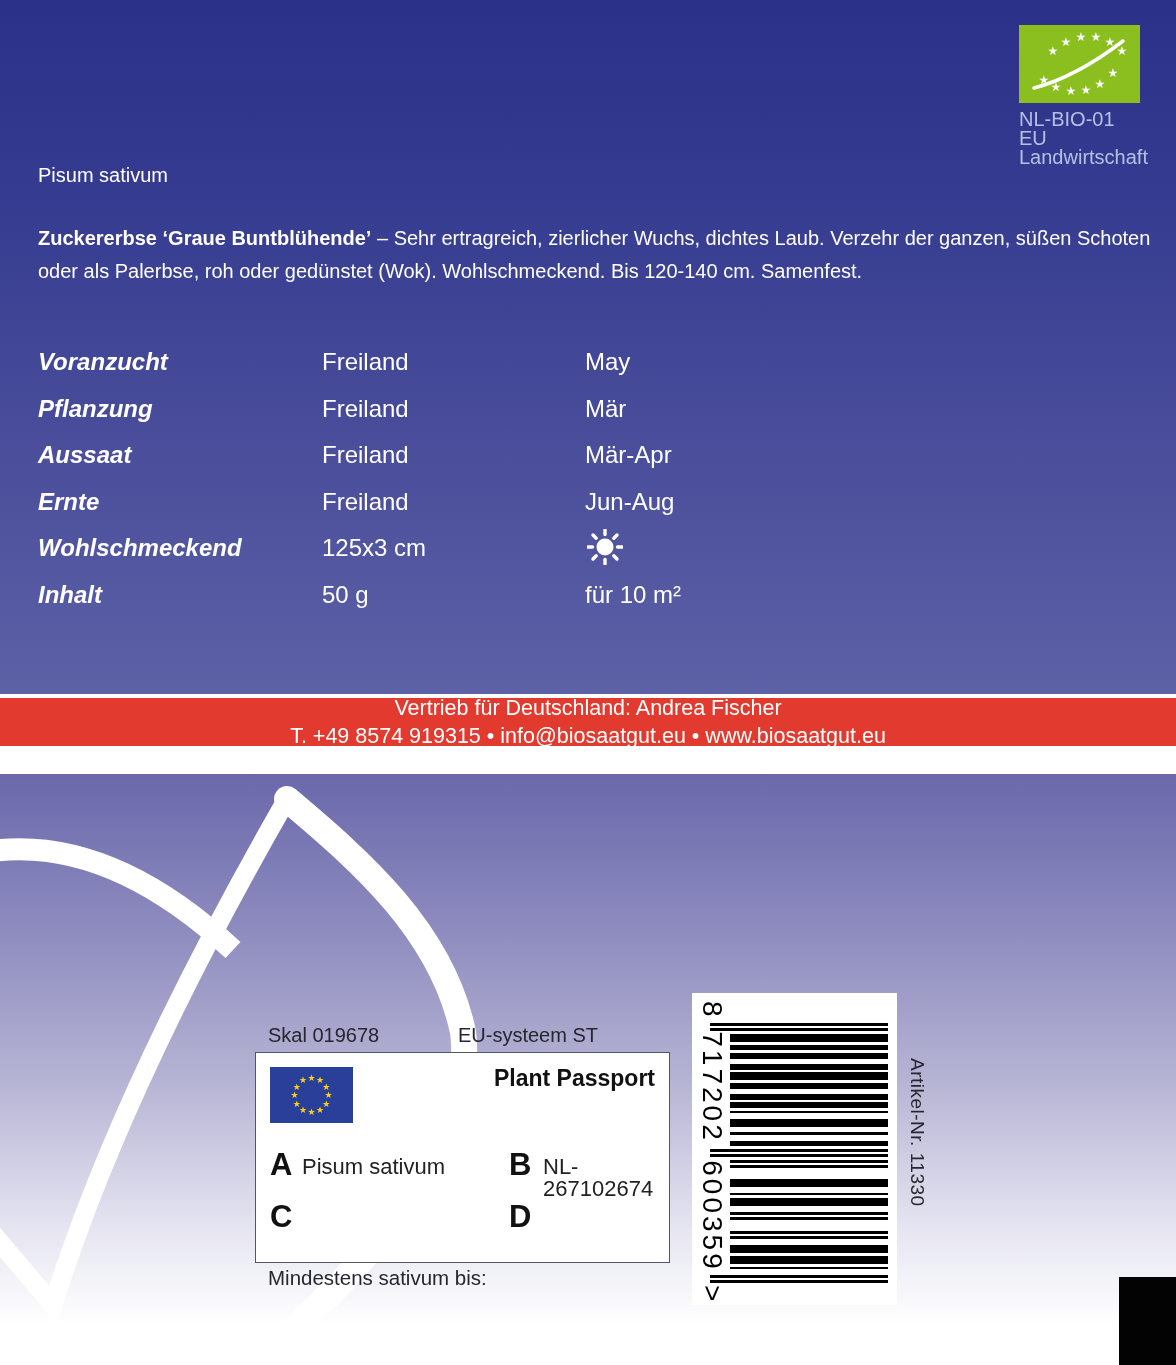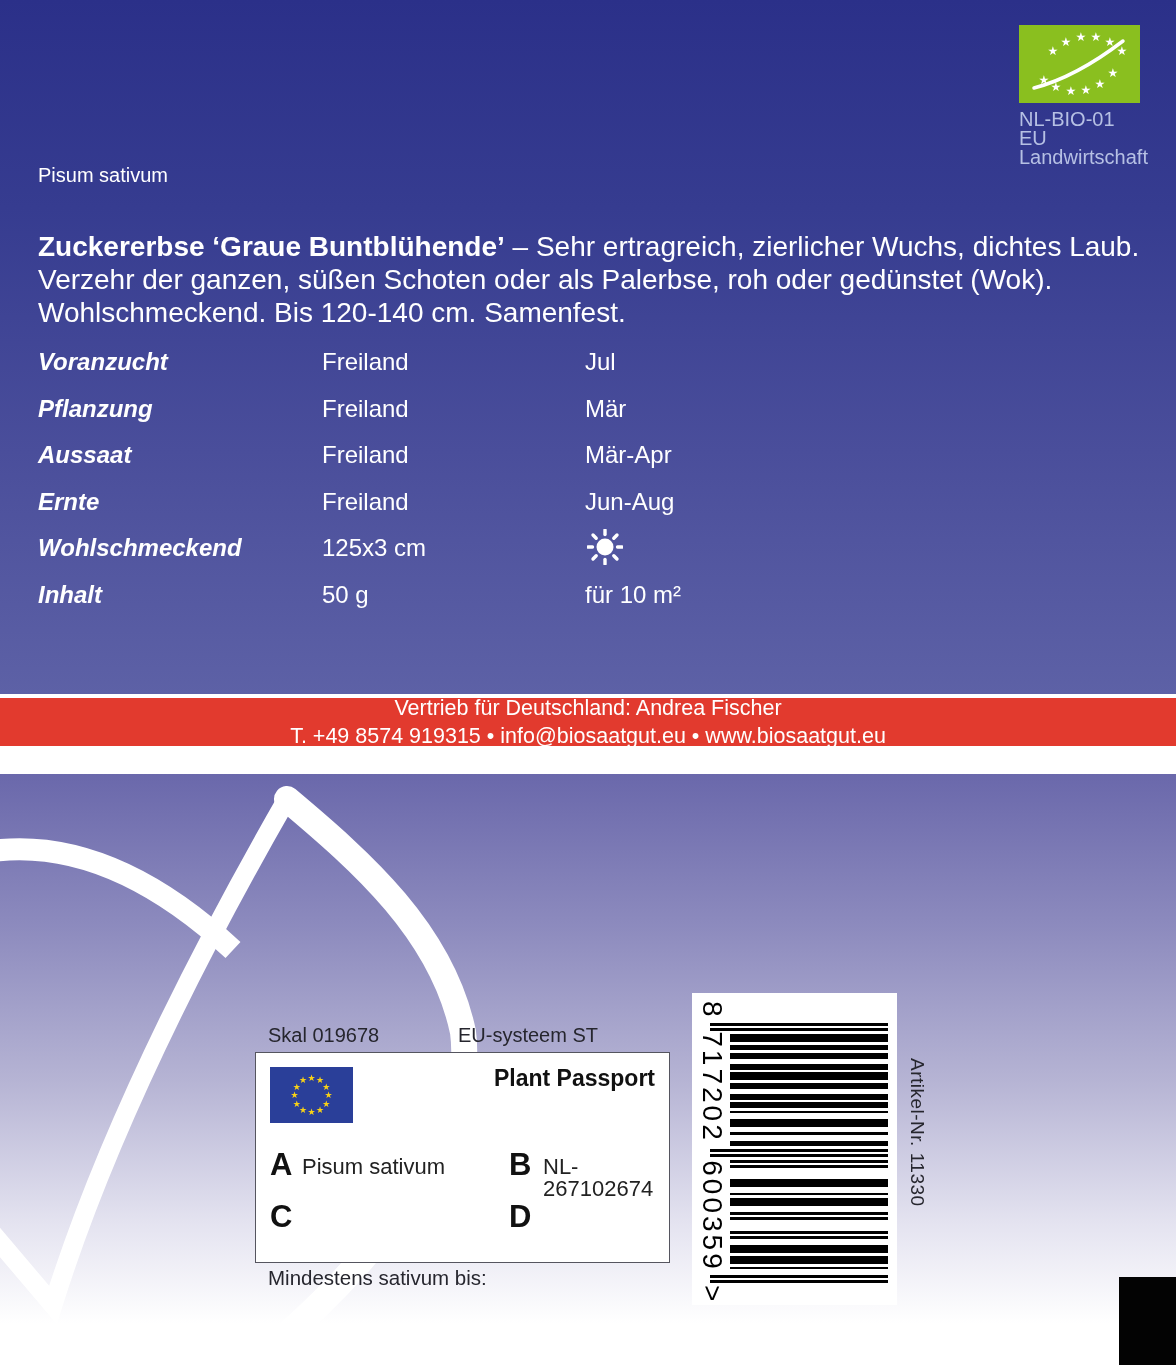--- a/index.html
+++ b/index.html
@@ -10,21 +10,21 @@
   }
   
   .top-section{
     position:absolute;left:0;top:0;width:1176px;height:694px;
     background:linear-gradient(180deg,#2b3089 0%,#363c90 30%,#4a4e9b 65%,#5d61a6 100%);
   }
   .bio-logo{position:absolute;left:1019px;top:25px;width:121px;}
   .bio-logo svg{display:block;}
   .bio-logo-text{margin-top:7px;color:#b6c0e4;font-size:20px;line-height:19px;}
   .species{position:absolute;left:38px;top:164px;color:#fff;font-size:20px;}
-  .desc{position:absolute;left:38px;top:202px;width:1114px;color:#fff;font-size:28px;line-height:33px;}
+  .desc{position:absolute;left:38px;top:202px;width:1114px;color:#fff;font-size:20px;line-height:33px;}
   .desc b{font-weight:bold;}
   .info-table{position:absolute;left:38px;top:349px;width:900px;display:flex;flex-direction:column;gap:20.5px;color:#fff;font-size:24px;}
   .irow{display:flex;align-items:flex-start;height:26px;line-height:26px;}
   .ilabel{width:284px;font-weight:bold;flex:0 0 auto;font-style:italic;}
   .icol2{width:263px;flex:0 0 auto;}
   .icol3{flex:1;}
   .sun-wrap svg{display:block;margin-top:-6px;margin-left:2px;}
   
   .banner-wrap{position:absolute;left:0;top:694px;width:1176px;height:56px;background:#fff;}
   .banner{position:absolute;left:0;top:4px;right:0;bottom:4px;background:#e23a2e;
@@ -97,21 +97,21 @@
     </div>
 
     <div class="species">Pisum sativum</div>
 
     <p class="desc"><b>Zuckererbse ‘Graue Buntblühende’</b><span> – Sehr ertragreich, zierlicher Wuchs, dichtes Laub. Verzehr der ganzen, süßen Schoten oder als Palerbse,  roh oder gedünstet (Wok). Wohlschmeckend. Bis 120-140 cm. Samenfest.</span></p>
 
     <div class="info-table" id="info-rows">
         <div class="irow">
           <span class="ilabel">Voranzucht</span>
           <span class="icol2">Freiland</span>
-          <span class="icol3">Jul</span>
+          <span class="icol3">May</span>
         </div>
         <div class="irow">
           <span class="ilabel">Pflanzung</span>
           <span class="icol2">Freiland</span>
           <span class="icol3">Mär</span>
         </div>
         <div class="irow">
           <span class="ilabel">Aussaat</span>
           <span class="icol2">Freiland</span>
           <span class="icol3">Mär-Apr</span>

